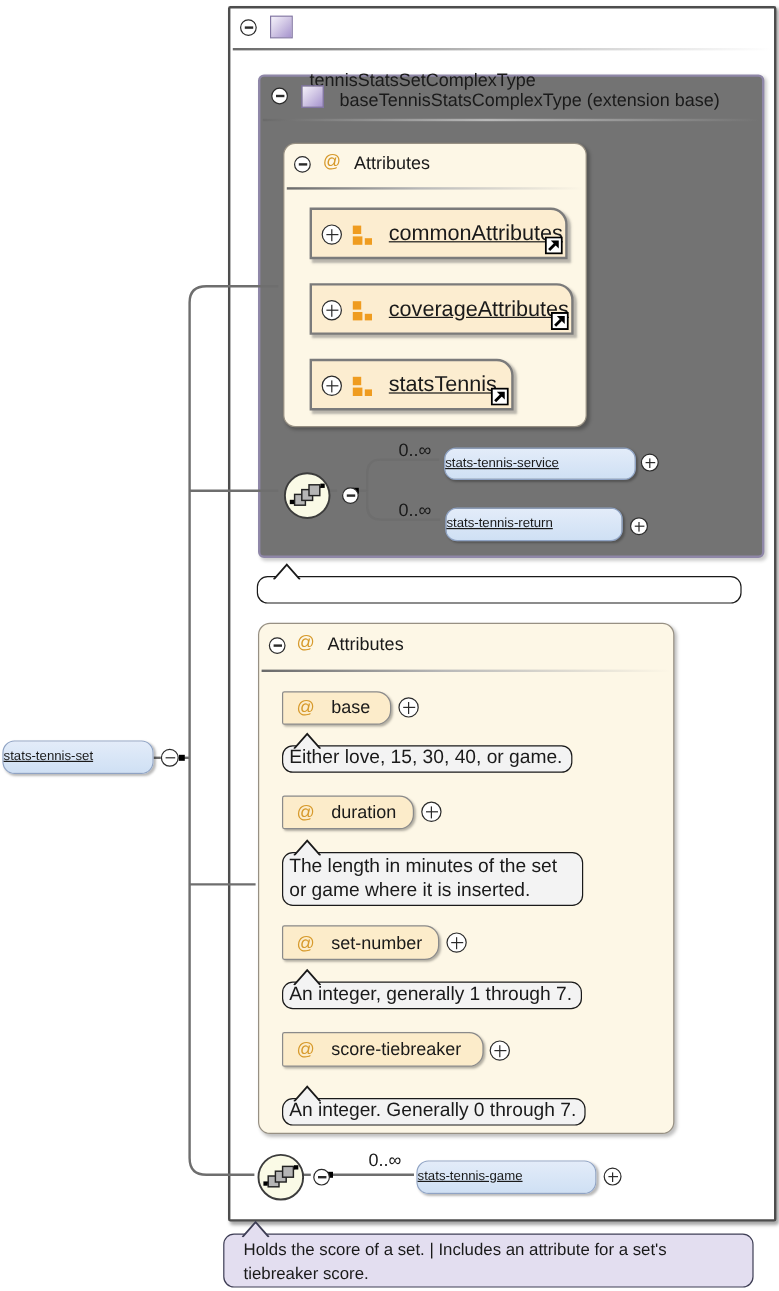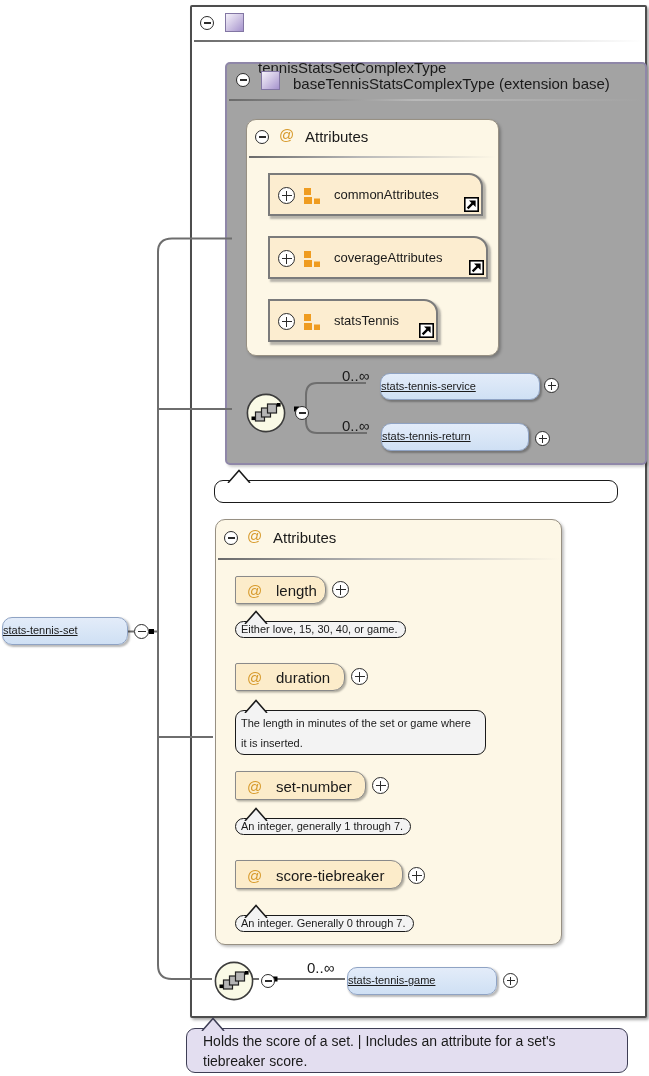--- a/index.html
+++ b/index.html
@@ -11,22 +11,22 @@
   .abs{position:absolute;}
   .wires{position:absolute;left:0;top:0;z-index:1;pointer-events:none;}
 
   
   .outer{
     position:absolute;left:190px;top:5px;width:457px;height:1013px;
     box-sizing:border-box;background:#ffffff;border:2px solid #4d4d4d;border-radius:2px;
     box-shadow:2px 2px 3px rgba(0,0,0,.35);
   }
   .purple{
-    position:absolute;left:33px;top:55px;width:422px;height:403px;
-    box-sizing:border-box;background:#a3a3a3;border:2px solid #8f87a8;border-radius:5px;
+    position:absolute;left:23px;top:55px;width:422px;height:403px;
+    box-sizing:border-box;background:#737373;border:2px solid #8f87a8;border-radius:5px;
     box-shadow:2px 2px 3px rgba(0,0,0,.2);
   }
   .attrbox{
     position:absolute;box-sizing:border-box;background:#fdf7e6;
     border:1px solid #979083;border-radius:10px;
     box-shadow:2px 2px 3px rgba(0,0,0,.25);
   }
   .sep{position:absolute;left:2px;right:2px;height:2px;
     background:linear-gradient(to right,#6a6a6a,#b9b9b9 45%,rgba(245,245,245,0));}
 
@@ -54,40 +54,40 @@
     box-shadow:1.5px 1.5px 2px rgba(0,0,0,.28);
     text-decoration:underline;
   }
 
   
   .group-item{
     position:absolute;box-sizing:border-box;z-index:2;
     background:#fcedd0;border:2px solid #7b7b7b;border-radius:0 14px 0 0;
     box-shadow:2.5px 2.5px 2px rgba(100,100,100,.45);
   }
-  .group-item .lbl{position:absolute;left:64px;top:0;bottom:0;font-size:13px;
-    display:flex;align-items:center;white-space:nowrap;}
+  .group-item .lbl{position:absolute;left:64px;top:0;bottom:0;font-size:18px;
+    display:flex;align-items:center;white-space:nowrap;text-decoration:underline;}
   .group-icon{position:absolute;left:33px;top:12px;width:18px;height:18px;}
   .group-item .toggle{left:8px;top:12px;}
   .link-arrow{position:absolute;right:2px;bottom:2px;width:15px;height:15px;z-index:3;}
 
   
   .attr-item{
     position:absolute;box-sizing:border-box;z-index:2;
     background:#fcecca;border:1.5px solid #8a8a8a;border-radius:2px 12px 12px 2px;
     box-shadow:1.5px 1.5px 2px rgba(0,0,0,.3);font-size:15px;white-space:nowrap;
   }
   .attr-item .at{position:absolute;left:11px;top:50%;transform:translateY(-50%);}
   .attr-item .lbl{position:absolute;left:40px;top:50%;transform:translateY(-50%);}
 
   
   .tip{
     position:absolute;box-sizing:border-box;z-index:2;
     background:#f3f3f3;border:1.5px solid #1a1a1a;border-radius:9px;
-    font-size:11px;padding:1px 7px 2px 5px;white-space:nowrap;
+    font-size:16px;padding:1px 7px 2px 5px;white-space:nowrap;
   }
   .tip.wrap{white-space:normal;line-height:20px;padding-top:2px;}
   .caption{
     position:absolute;box-sizing:border-box;z-index:2;
     border:1.5px solid #1a1a1a;border-radius:9px;background:#ffffff;
     font-size:14px;padding:1px 8px 2px 5px;
   }
   .caption.purple-cap{background:#e3def0;border-color:#3e3e55;line-height:20px;padding:2px 16px;}
   .bubble-tail{position:absolute;top:-12px;width:24px;height:14px;z-index:3;}
 
@@ -224,21 +224,21 @@
   </div>
 
   <div class="attrbox" style="left:23px;top:512px;width:347px;height:426px;">
     <div class="toggle t14" style="left:8px;top:11px;"></div>
     <span class="at abs" style="left:31px;top:7px;">@</span>
     <div class="hdr-title" style="left:57px;top:9px;">Attributes</div>
     <div class="sep" style="top:38px;"></div>
 
     <div class="attr-item" style="left:19px;top:56px;width:91px;height:28px;">
       <span class="at">@</span>
-      <span class="lbl">length</span>
+      <span class="lbl">base</span>
     </div>
     <div class="toggle t17 plus" style="left:116px;top:61px;"></div>
     <div class="tip" style="left:19px;top:101px;">
       <svg class="bubble-tail" style="left:8px;" viewBox="0 0 24 14">
         <path d="M1,14 L12,1.5 L23,14" fill="#f3f3f3" stroke="#1a1a1a" stroke-width="1.5"></path>
       </svg>
       <span>Either love, 15, 30, 40, or game.</span>
     </div>
 
     <div class="attr-item" style="left:19px;top:143px;width:110px;height:28px;">

